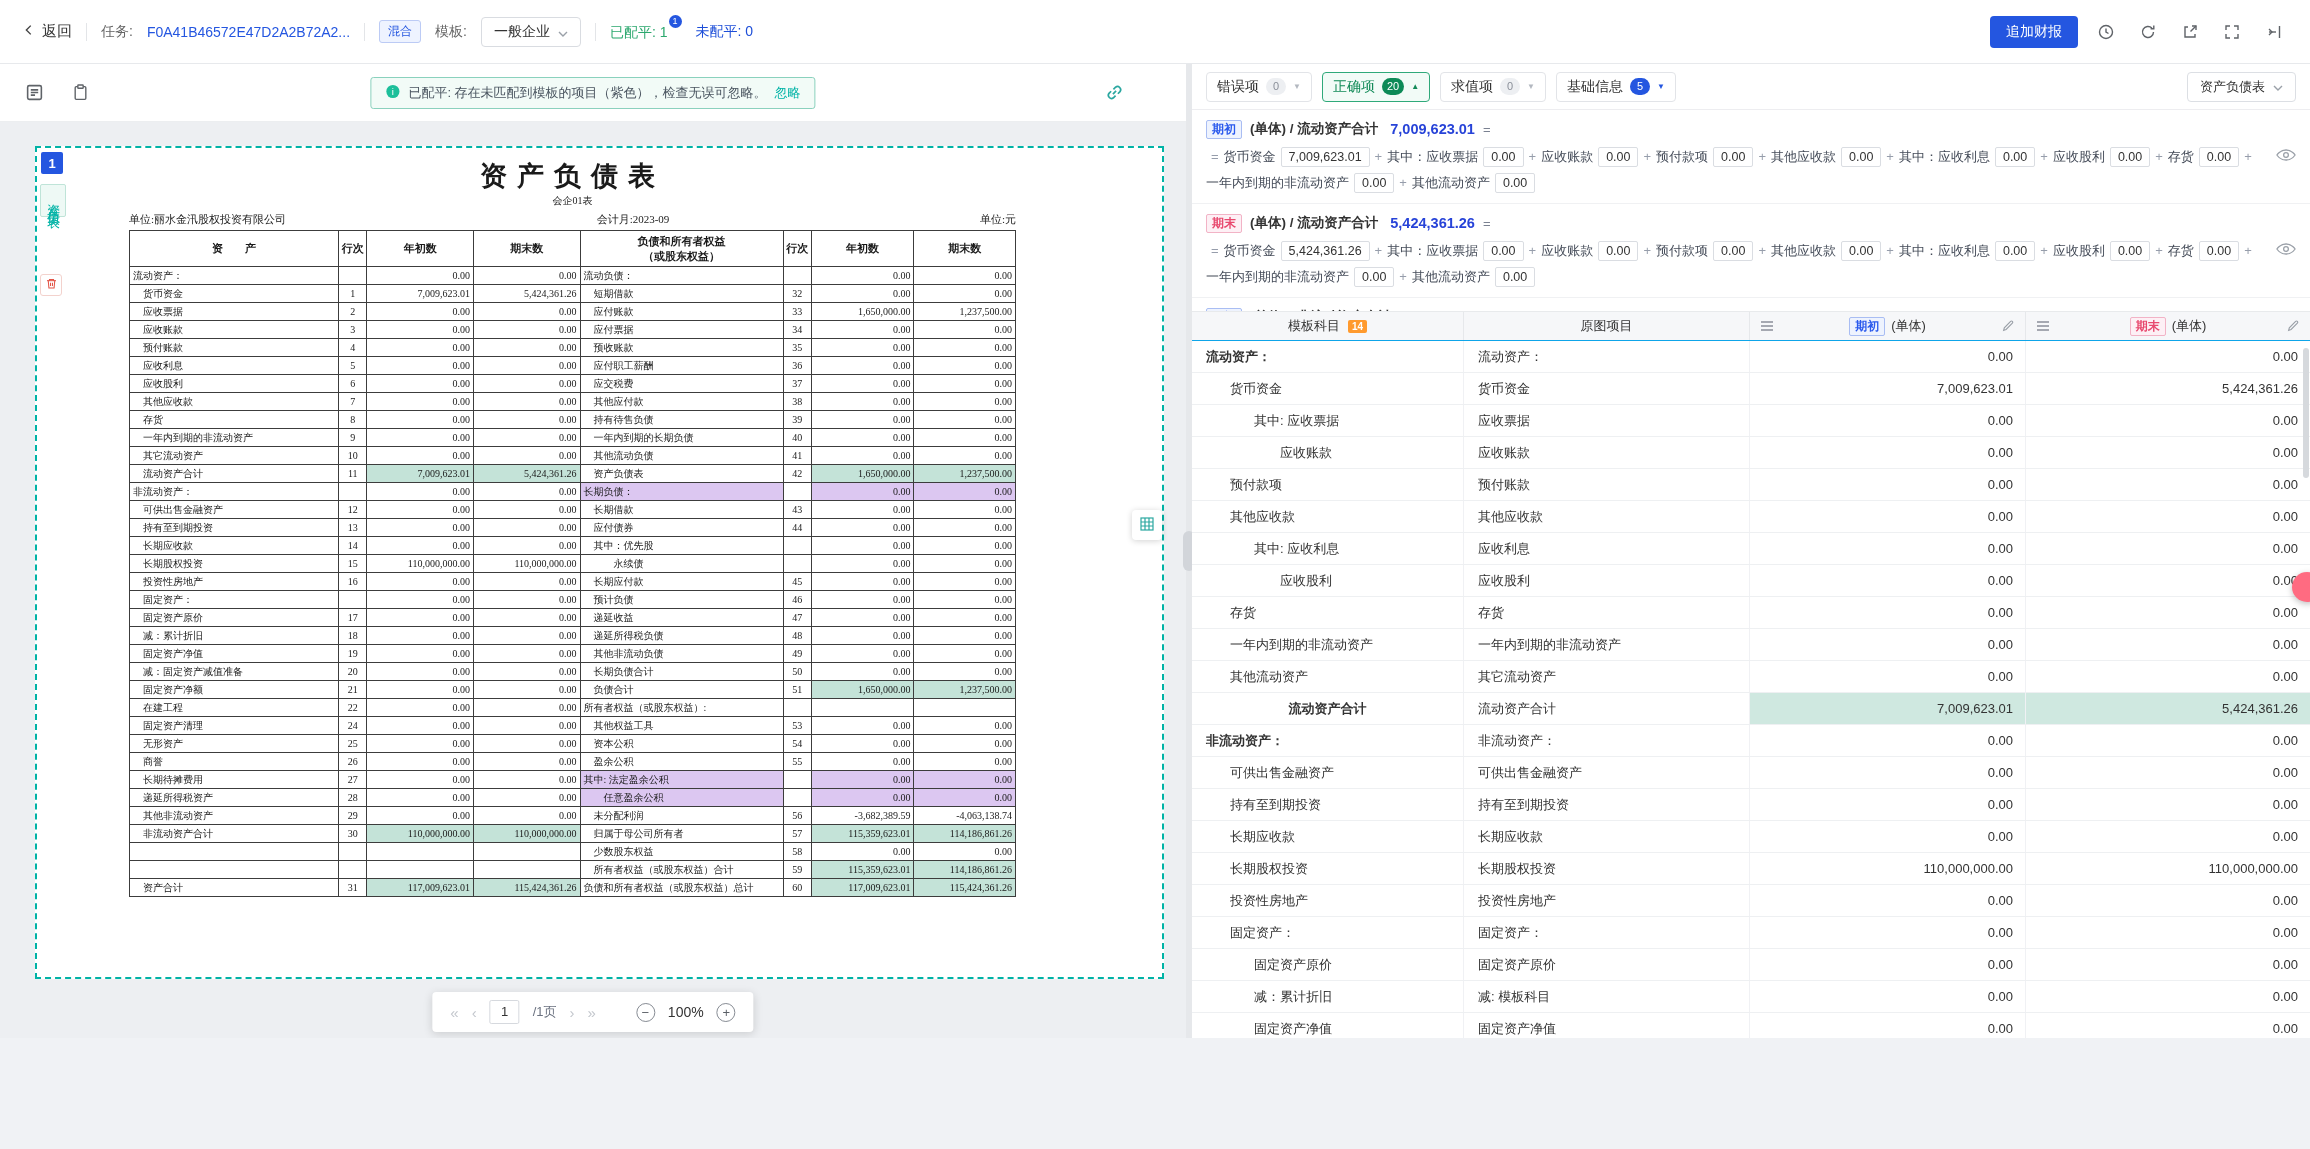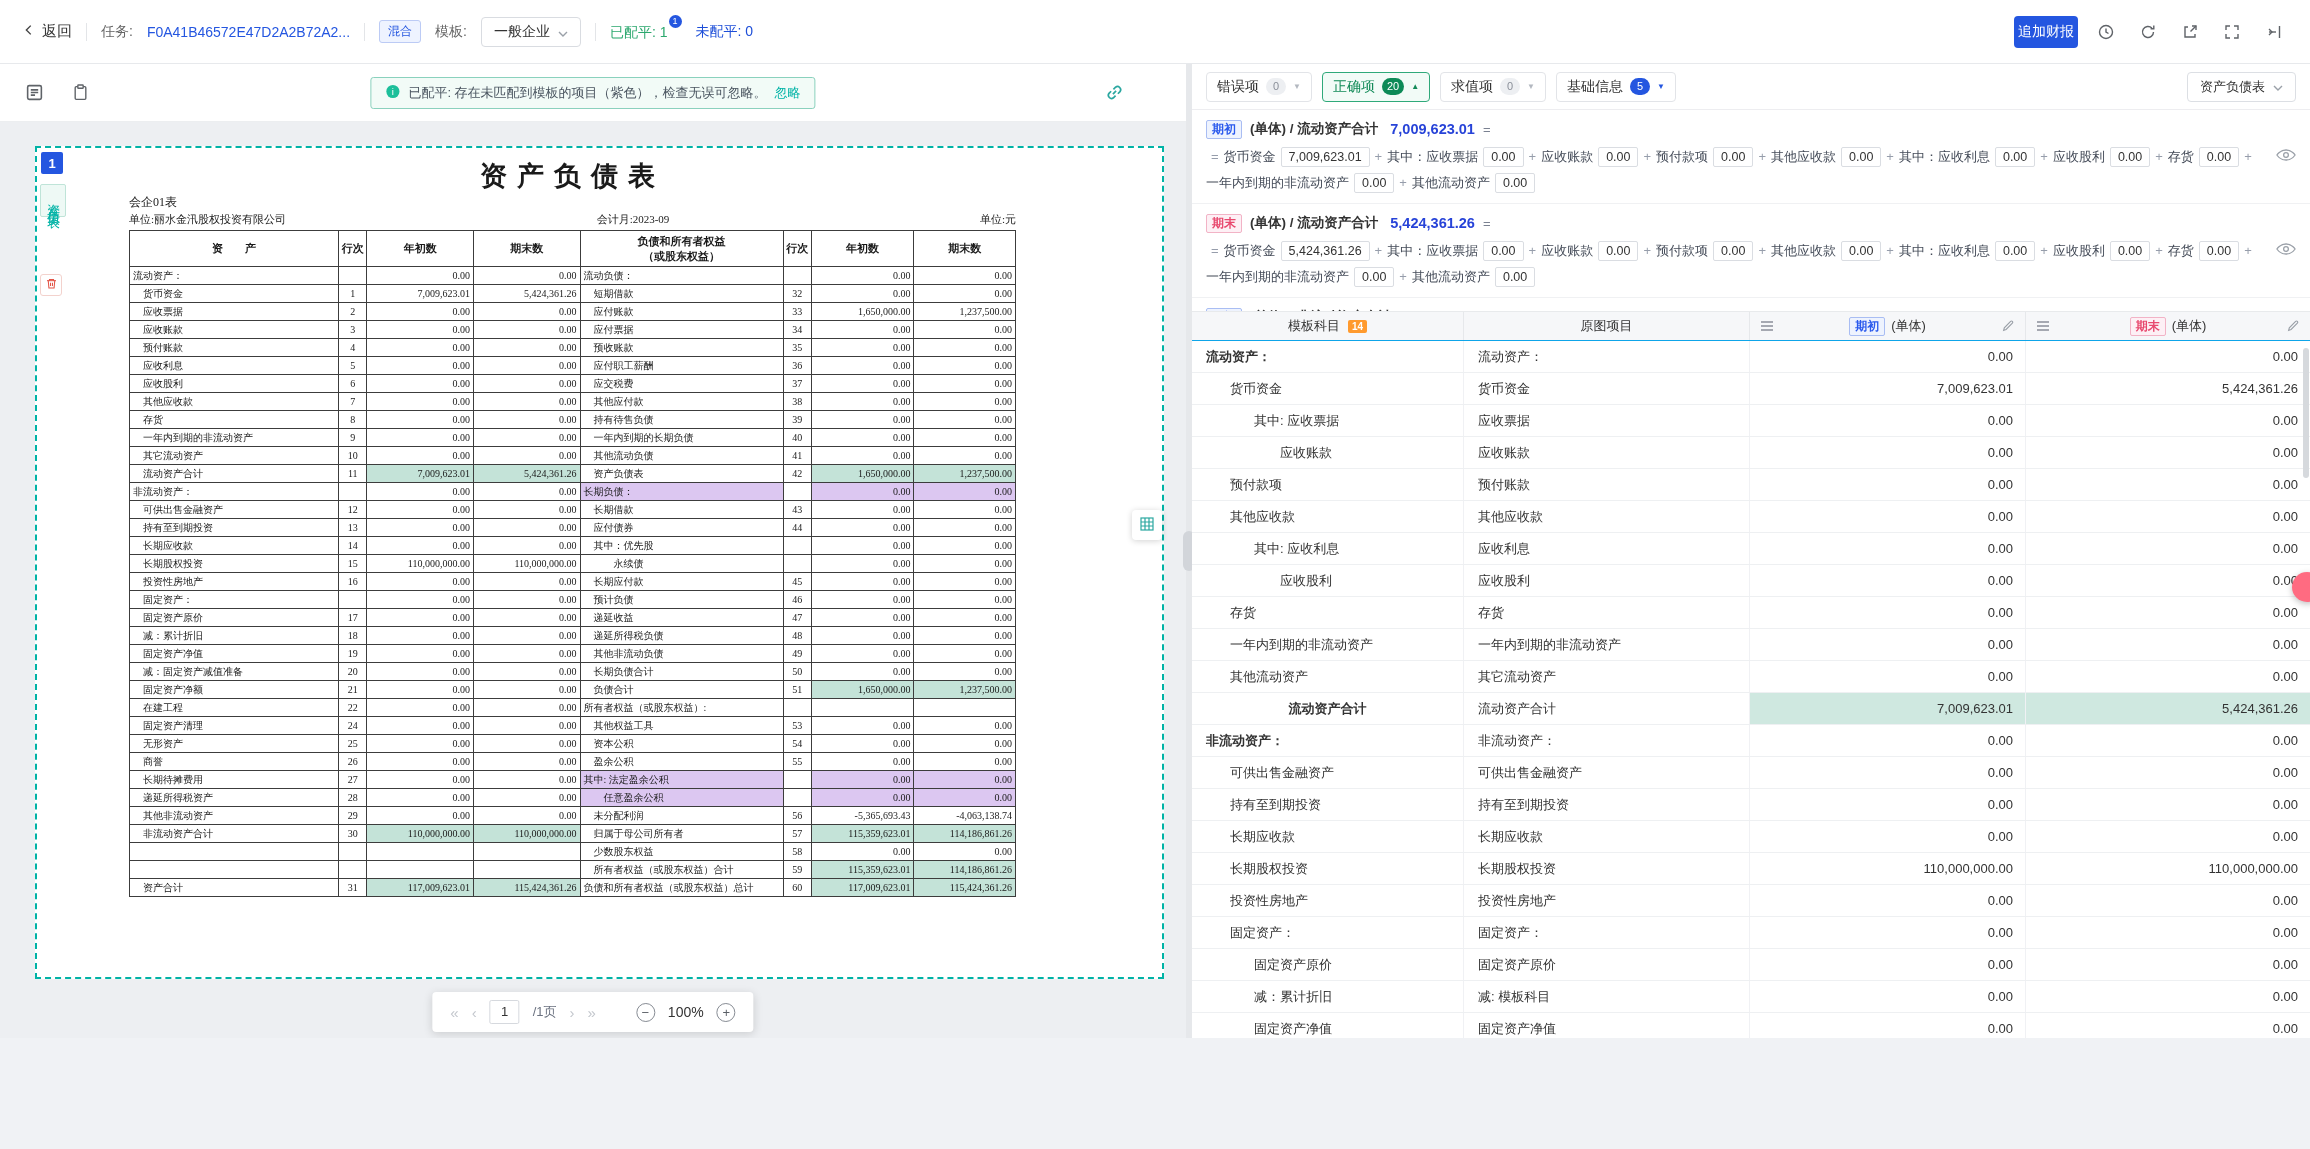--- a/index.html
+++ b/index.html
@@ -17,36 +17,36 @@
   .back{display:flex;align-items:center;gap:6px;font-size:15px;color:#333;cursor:pointer}
   .vdiv{width:1px;height:18px;background:#e3e5e8}
   .lbl{font-size:14px;color:#666}
   .task-id{color:var(--accent);font-size:14px;cursor:pointer}
   .tag-mix{font-size:12px;color:var(--accent);background:#eef3ff;border:1px solid #bccbf5;padding:2px 8px;border-radius:3px}
   .select{display:flex;align-items:center;gap:8px;border:1px solid #d9dce1;border-radius:4px;height:30px;padding:0 12px;font-size:14px;background:#fff;cursor:pointer}
   .balanced{color:var(--green);font-size:14px;white-space:nowrap}
   .sup-badge{display:inline-block;background:var(--accent);color:#fff;font-size:9px;min-width:13px;height:13px;line-height:13px;border-radius:7px;text-align:center;transform:translateY(-7px);margin-left:1px}
   .unbalanced{color:#1d4ed8;font-size:14px;white-space:nowrap}
   .spacer{flex:1}
-  .btn-primary{background:var(--accent);color:#fff;border:none;border-radius:4px;height:32px;padding:0 4px;font-size:14px;cursor:pointer}
+  .btn-primary{background:var(--accent);color:#fff;border:none;border-radius:4px;height:32px;padding:0 16px;font-size:14px;cursor:pointer}
   .icon-btn{width:28px;height:28px;display:flex;align-items:center;justify-content:center;cursor:pointer}
 
   
   .main{flex:1;display:flex;min-height:0}
   .left-panel{width:1186px;flex:0 0 1186px;display:flex;flex-direction:column;background:#fff;min-height:0}
   .lp-toolbar{height:58px;flex:0 0 58px;display:flex;align-items:center;padding:0 58px 0 20px;gap:18px;background:#fff;border-bottom:1px solid #eceef0;position:relative}
   .notice{position:absolute;left:50%;transform:translateX(-50%);display:flex;align-items:center;gap:8px;border:1px solid #8ad1bd;background:#f2fbf7;border-radius:3px;padding:6px 14px;font-size:13px;color:#4a5560;white-space:nowrap}
   .notice .link{color:var(--teal);cursor:pointer}
   .lp-link{margin-left:auto}
 
   .doc-area{flex:1;position:relative;background:#edeff2;min-height:0;overflow:hidden}
   .page{position:absolute;left:35px;top:24px;width:1129px;height:833px;background:#fff;border:2px dashed var(--teal)}
   .sheet{padding:10px 146px 0 92px;position:relative;font-family:"Liberation Serif","DejaVu Serif",serif;color:#1a1a1a}
   .sheet-title{text-align:center;font-size:27px;font-weight:bold;letter-spacing:10px}
-  .form-no{text-align:left;font-size:12px;height:14px}
+  .form-no{text-align:center;font-size:10px;height:14px}
   .sheet-meta{display:flex;justify-content:space-between;font-size:11px;margin:4px 0 3px}
   table.bs{width:100%;border-collapse:collapse;table-layout:fixed;font-size:10px}
   .bs th{border:1px solid #3c3c3c;height:36px;font-weight:bold;font-size:11px;padding:0 2px;line-height:1.3;white-space:pre-line}
   .bs td{border:1px solid #3c3c3c;height:18px;padding:0 3px;white-space:nowrap;overflow:hidden}
   .bs td.s-num{text-align:right}
   .bs td.s-line{text-align:center}
   .hl-green{background:var(--hl-green)}
   .hl-purple{background:var(--hl-purple)}
 
   .page-badge{position:absolute;left:41px;top:30px;width:22px;height:22px;background:var(--accent);color:#fff;font-size:13px;font-weight:bold;display:flex;align-items:center;justify-content:center;border-radius:2px;z-index:4}
@@ -545,21 +545,21 @@
                     <td class="s-num hl-purple">0.00</td>
                     <td class="s-num hl-purple">0.00</td>
                   </tr>
                   <tr>
                     <td class="s-name">　其他非流动资产</td>
                     <td class="s-line">29</td>
                     <td class="s-num">0.00</td>
                     <td class="s-num">0.00</td>
                     <td class="s-name">　未分配利润</td>
                     <td class="s-line">56</td>
-                    <td class="s-num">-5,365,693.43</td>
+                    <td class="s-num">-3,682,389.59</td>
                     <td class="s-num">-4,063,138.74</td>
                   </tr>
                   <tr>
                     <td class="s-name">　非流动资产合计</td>
                     <td class="s-line">30</td>
                     <td class="s-num hl-green">110,000,000.00</td>
                     <td class="s-num hl-green">110,000,000.00</td>
                     <td class="s-name">　归属于母公司所有者</td>
                     <td class="s-line">57</td>
                     <td class="s-num hl-green">115,359,623.01</td>

